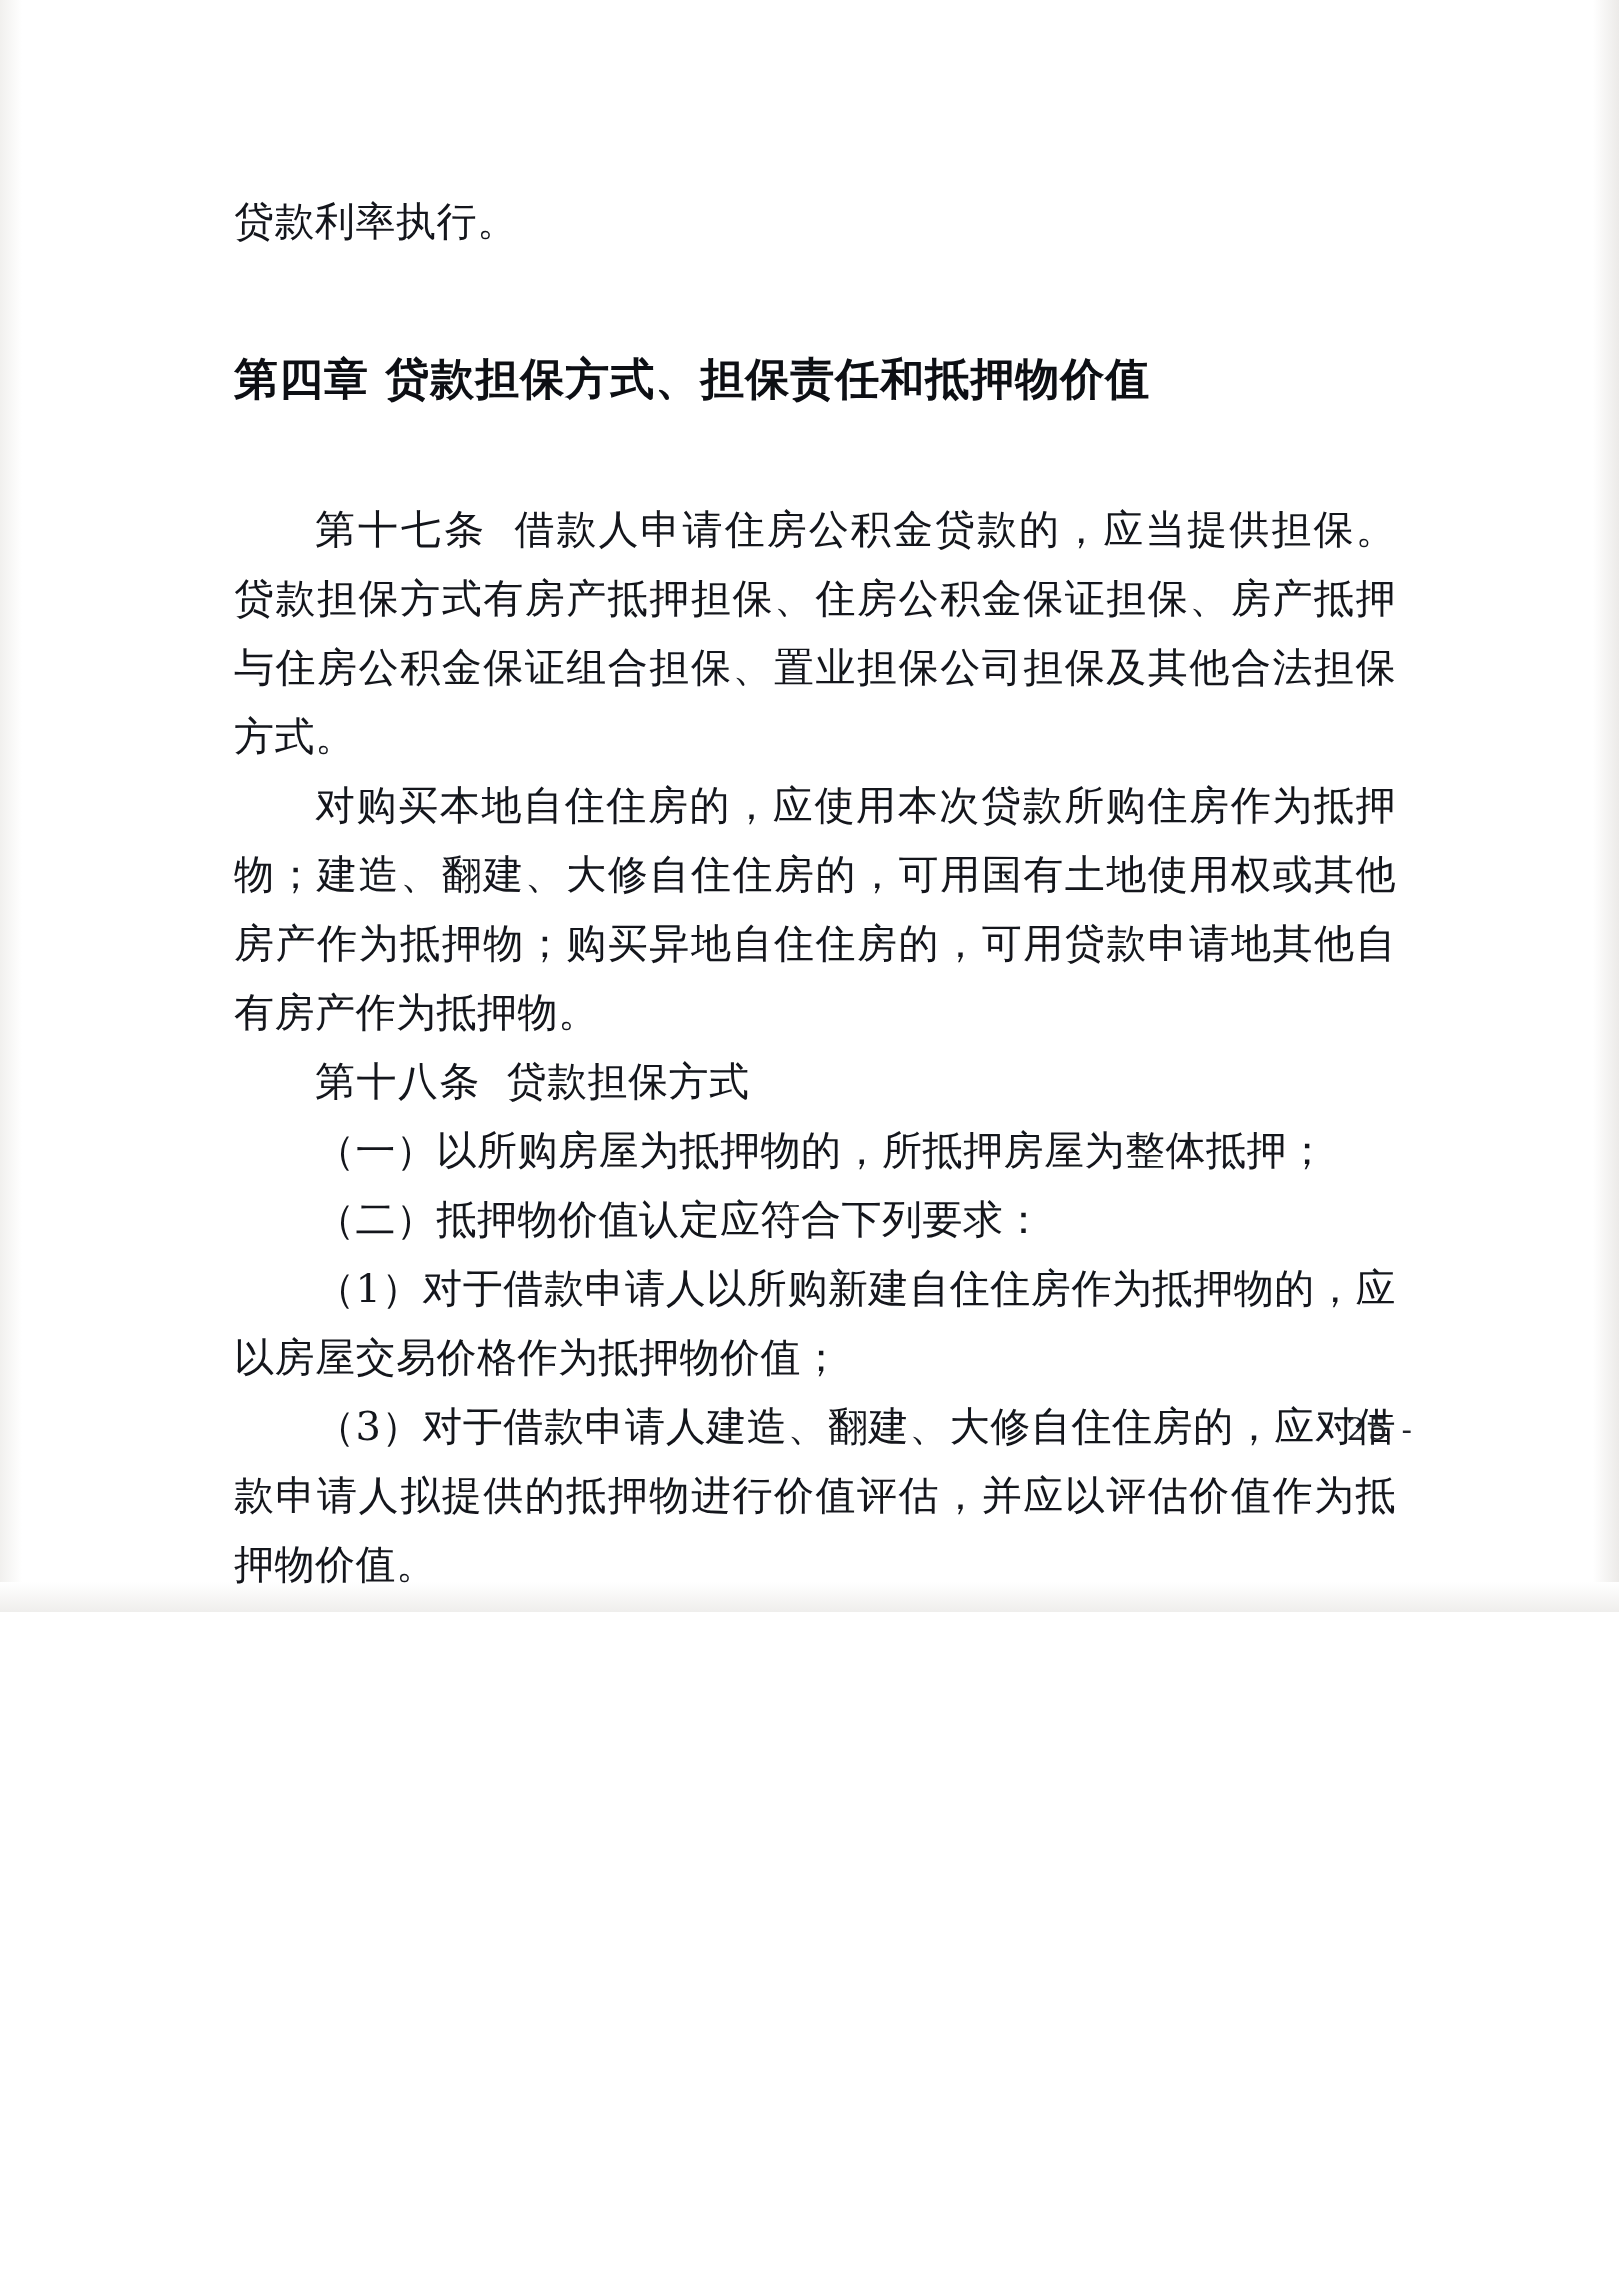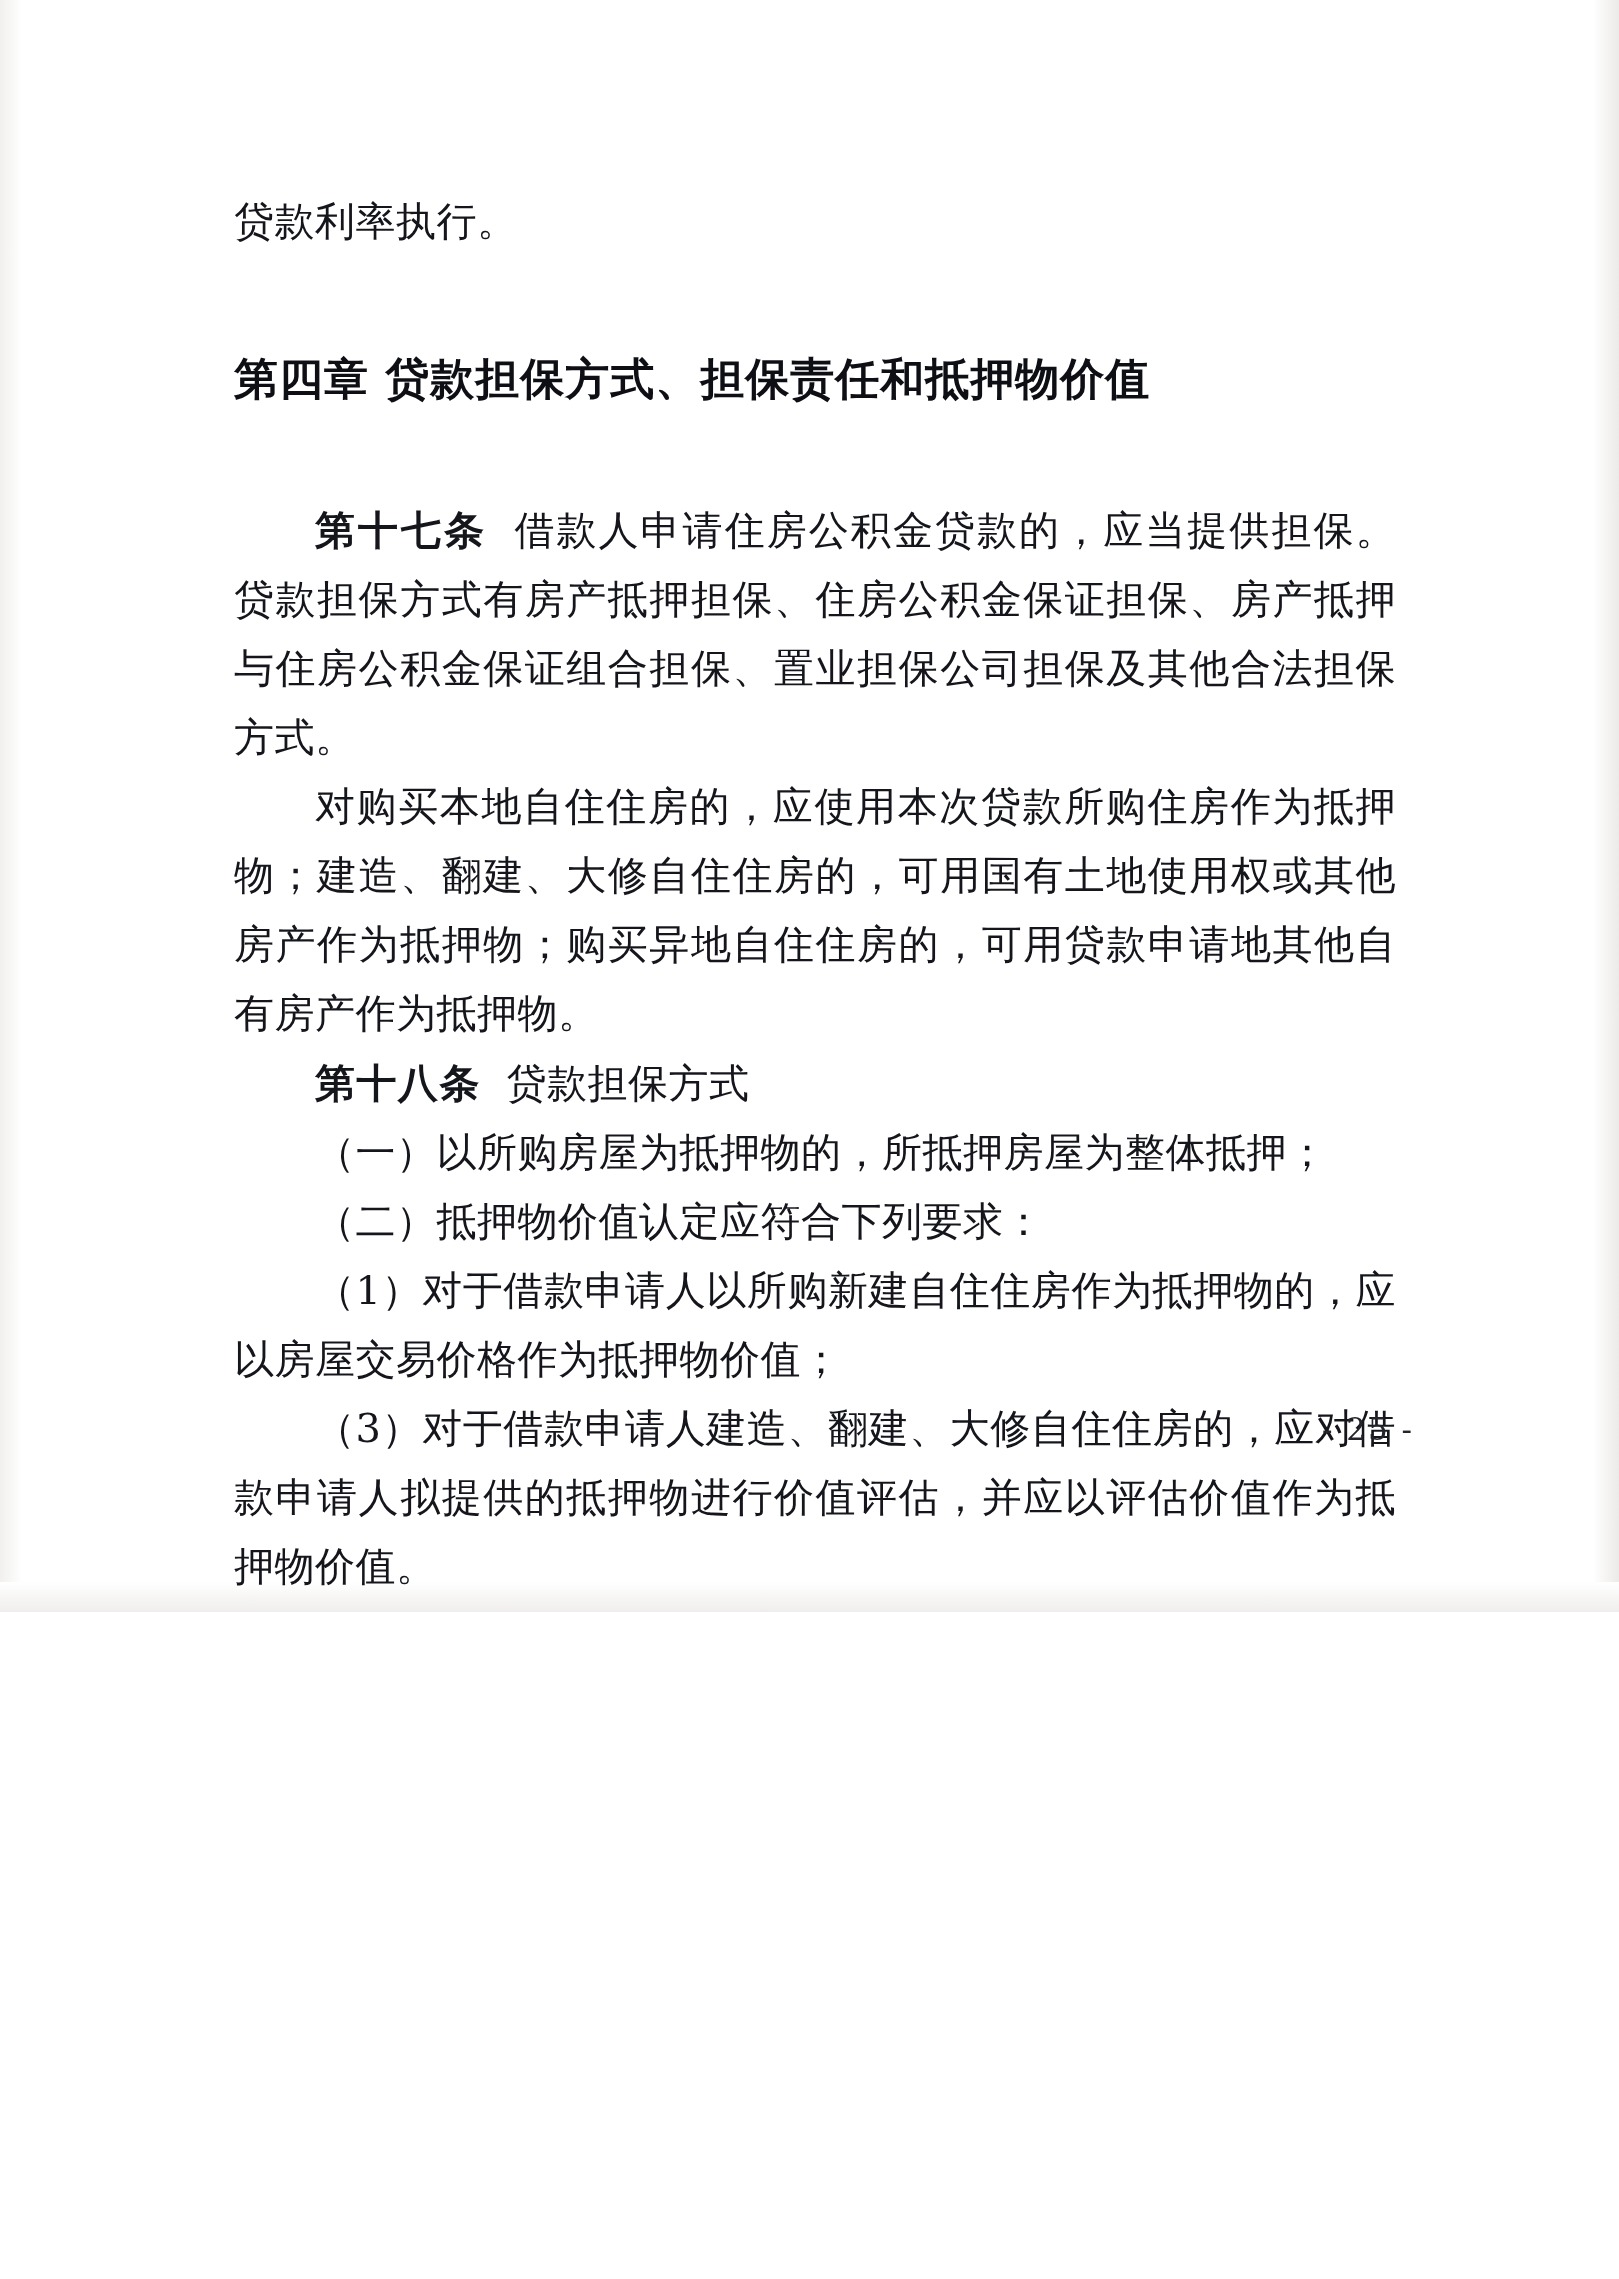--- a/index.html
+++ b/index.html
@@ -75,21 +75,21 @@
     font-size: 44px;
     line-height: 63px;
     font-weight: bold;
     color: #0d0f14;
     letter-spacing: 1px;
     font-family: "DejaVu Sans", "Liberation Sans", sans-serif;
     margin: 0;
   }
 
   .article-label {
-    font-weight: bold;
+    font-weight: normal;
     letter-spacing: 1.5px;
   }
 
   .article-gap { display: inline-block; width: 25.6px; }
 
   .page-number {
     position: absolute;
     right: 205px;
     bottom: 165px;
     font-size: 31px;

